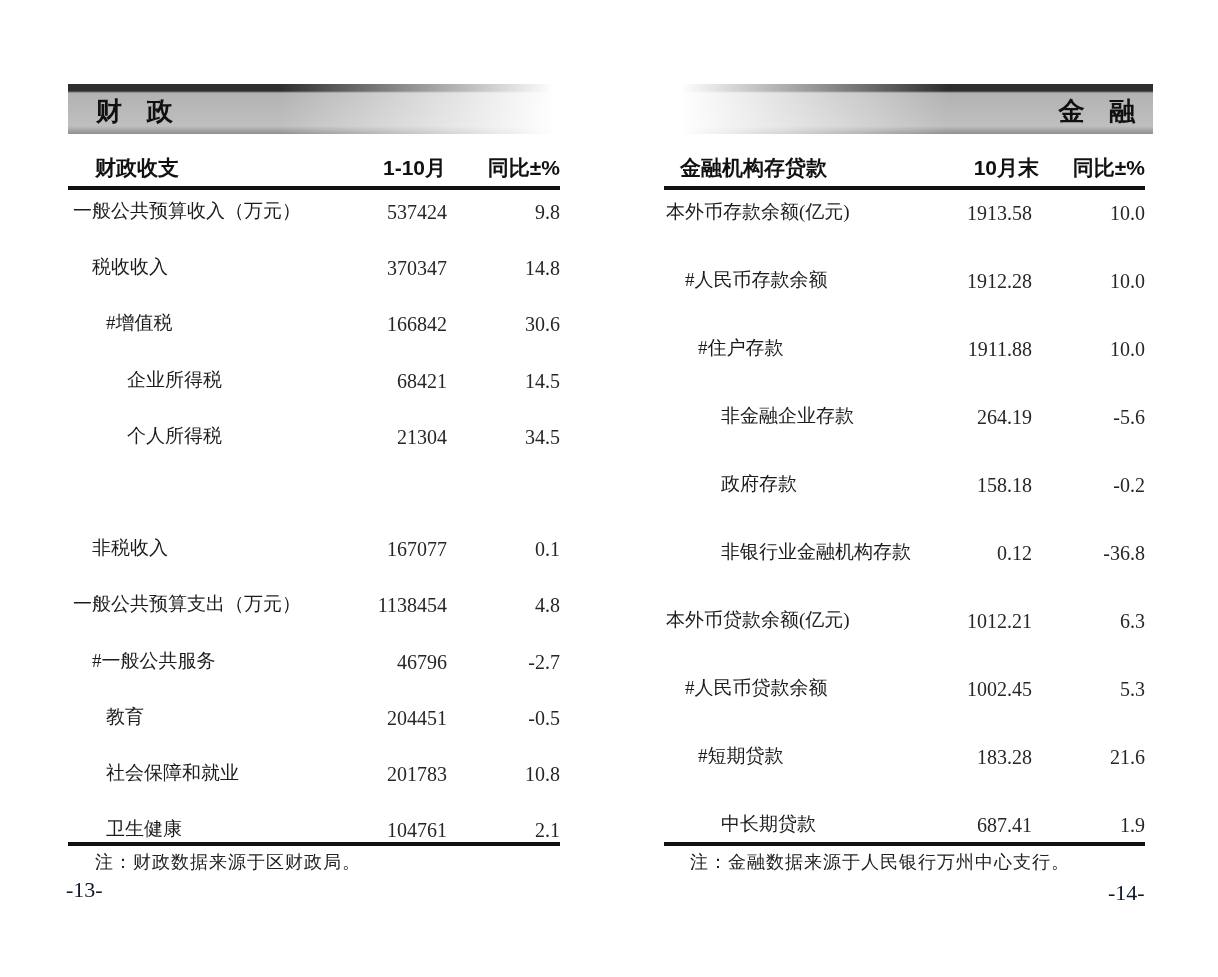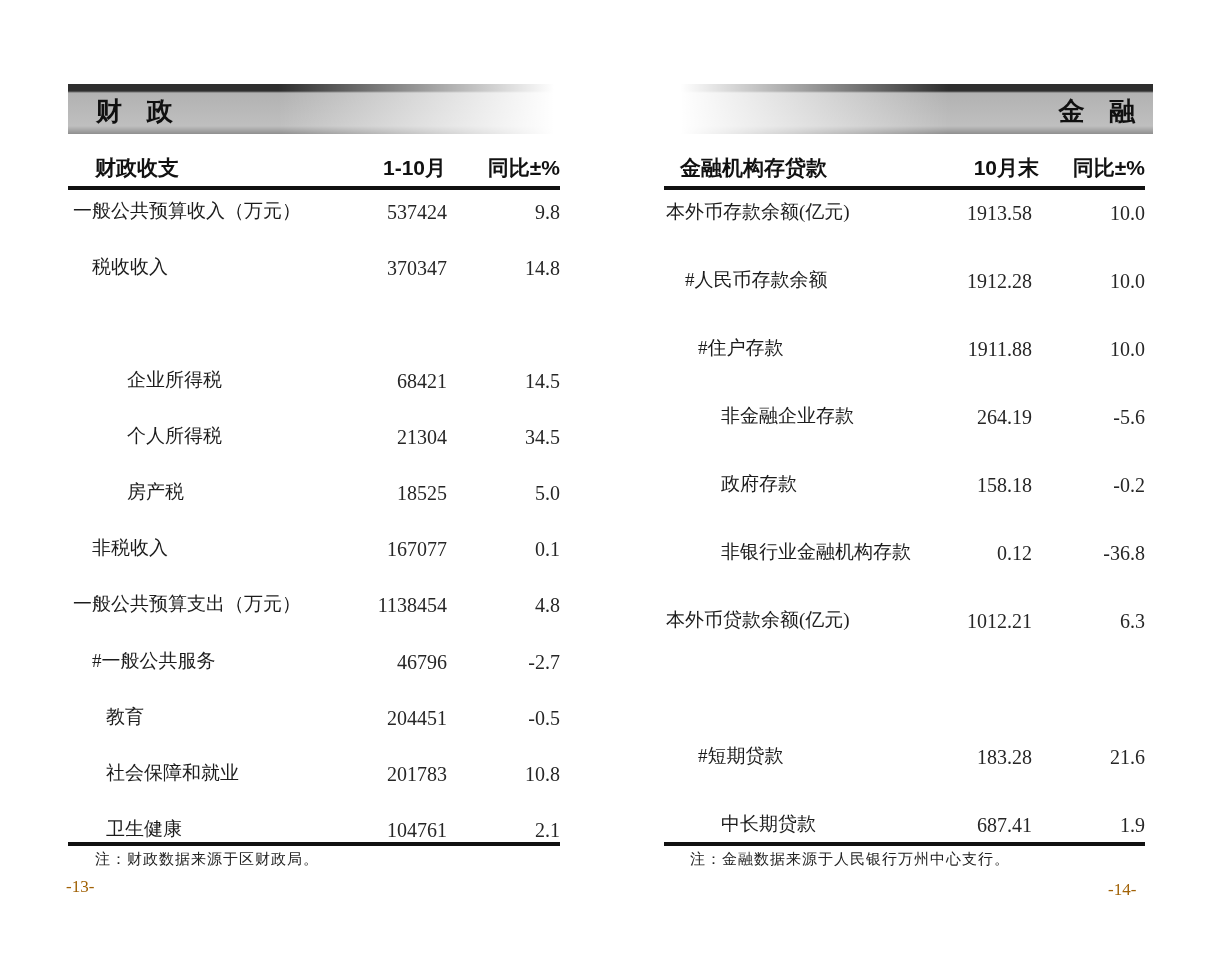--- a/index.html
+++ b/index.html
@@ -46,24 +46,24 @@
   #finance-rows{left:68px;width:492px;}
   #banking-rows{left:664px;width:481px;}
   .trow{position:absolute;left:0;right:0;height:26px;}
   .cell{position:absolute;bottom:0;white-space:nowrap;}
   .cell.label{font-size:19px;color:#1c1c1c;}
   .cell.num{font-size:20px;color:#262626;}
   .cell.value{right:113px;}
   .cell.yoy{right:0;}
 
   
-  .note{position:absolute;top:850px;font-size:15px;color:#222;letter-spacing:1px;white-space:nowrap;}
+  .note{position:absolute;top:850px;font-size:18px;color:#222;letter-spacing:1px;white-space:nowrap;}
   .note-left{left:95px;}
   .note-right{left:690px;}
-  .pagenum{position:absolute;font-size:17px;color:#a16207;}
+  .pagenum{position:absolute;font-size:22px;color:#0f172a;}
   .pagenum-left{left:66px;top:877px;}
   .pagenum-right{left:1108px;top:880px;}
 </style>
 </head>
 <body>
 
 <div id="canvas">
 
   <div class="bar bar-left">
     <span class="bar-title">财政</span>
@@ -91,34 +91,34 @@
       <div class="trow" style="top: 198px;">
         <span class="cell label" style="left: 5px;">一般公共预算收入（万元）</span>
         <span class="cell num value">537424</span>
         <span class="cell num yoy">9.8</span>
       </div>
       <div class="trow" style="top: 254.2px;">
         <span class="cell label" style="left: 24px; margin-top: 40px;">税收收入</span>
         <span class="cell num value">370347</span>
         <span class="cell num yoy">14.8</span>
       </div>
+      <div class="trow" style="top: 310.4px;">
+        <span class="cell label" style="left: 38px;">#增值税</span>
+        <span class="cell num value">166842</span>
+        <span class="cell num yoy">30.6</span>
+      </div>
       <div class="trow" style="top: 366.6px;">
         <span class="cell label" style="left: 59px;">企业所得税</span>
         <span class="cell num value">68421</span>
         <span class="cell num yoy">14.5</span>
       </div>
       <div class="trow" style="top: 422.8px;">
         <span class="cell label" style="left: 59px;">个人所得税</span>
         <span class="cell num value">21304</span>
         <span class="cell num yoy">34.5</span>
-      </div>
-      <div class="trow" style="top: 479px;">
-        <span class="cell label" style="left: 59px;">房产税</span>
-        <span class="cell num value">18525</span>
-        <span class="cell num yoy">5.0</span>
       </div>
       <div class="trow" style="top: 535.2px;">
         <span class="cell label" style="left: 24px;">非税收入</span>
         <span class="cell num value">167077</span>
         <span class="cell num yoy">0.1</span>
       </div>
       <div class="trow" style="top: 591.4px;">
         <span class="cell label" style="left: 5px;">一般公共预算支出（万元）</span>
         <span class="cell num value">1138454</span>
         <span class="cell num yoy">4.8</span>
@@ -173,20 +173,25 @@
       <div class="trow" style="top: 539px;">
         <span class="cell label" style="left: 57px;">非银行业金融机构存款</span>
         <span class="cell num value">0.12</span>
         <span class="cell num yoy">-36.8</span>
       </div>
       <div class="trow" style="top: 607px;">
         <span class="cell label" style="left: 2px;">本外币贷款余额(亿元)</span>
         <span class="cell num value">1012.21</span>
         <span class="cell num yoy">6.3</span>
       </div>
+      <div class="trow" style="top: 675px;">
+        <span class="cell label" style="left: 21px;">#人民币贷款余额</span>
+        <span class="cell num value">1002.45</span>
+        <span class="cell num yoy">5.3</span>
+      </div>
       <div class="trow" style="top: 743px;">
         <span class="cell label" style="left: 34px;">#短期贷款</span>
         <span class="cell num value">183.28</span>
         <span class="cell num yoy">21.6</span>
       </div>
       <div class="trow" style="top: 811px;">
         <span class="cell label" style="left: 57px;">中长期贷款</span>
         <span class="cell num value">687.41</span>
         <span class="cell num yoy">1.9</span>
       </div>

